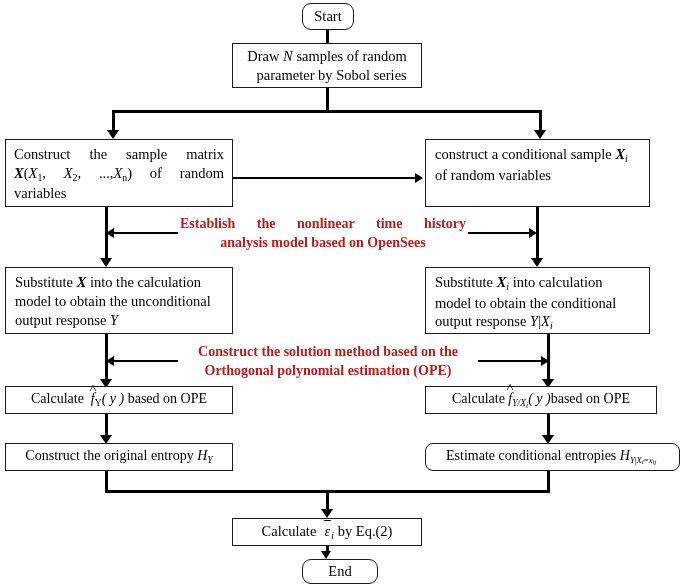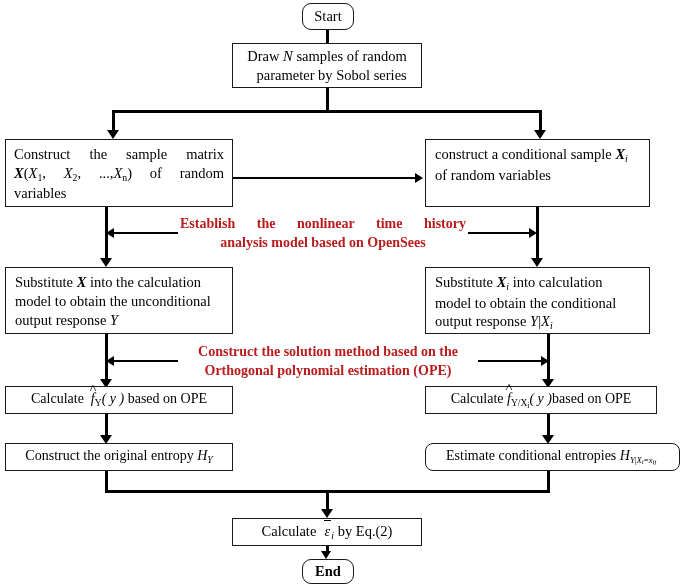--- a/index.html
+++ b/index.html
@@ -236,21 +236,21 @@
   </div>
 
   <div class="node" style="left:5px; top:386px; width:228px; height:28px; font-size:14px;">
     <span style="white-space:nowrap;">
       <span>Calculate</span>&nbsp;&nbsp;<span class="hat">f</span><sub class="up">Y</sub><span class="nb" style="font-style:italic;">( y )</span>&nbsp;<span>based on OPE</span>
     </span>
   </div>
 
   <div class="node" style="left:425px; top:386px; width:232px; height:28px; font-size:14px;">
     <span style="white-space:nowrap;">
-      <span>Calculate</span>&nbsp;<span class="hat">f</span><sub class="up" style=""><span>Y/X</span><span style="font-size:0.8em; vertical-align:-0.22em;">i</span></sub><span class="nb" style="font-style:italic;">( y )</span><span>based on OPE</span>
+      <span>Calculate</span>&nbsp;<span class="hat">f</span><sub class="up" style="font-style:italic;"><span>Y/X</span><span style="font-size:0.8em; vertical-align:-0.22em;">i</span></sub><span class="nb" style="font-style:italic;">( y )</span><span>based on OPE</span>
     </span>
   </div>
 
   <div class="vline" style="left:105px; top:414px; height:24px;"></div>
   <div class="arrow-down" style="left:100px; top:435px;"></div>
   <div class="vline" style="left:547px; top:414px; height:24px;"></div>
   <div class="arrow-down" style="left:542px; top:435px;"></div>
 
   <div class="node" style="left:5px; top:443px; width:228px; height:28px; font-size:14px;">
     <span style="white-space:nowrap;">
@@ -272,17 +272,17 @@
 
   <div class="node" style="left:232px; top:518px; width:190px; height:28px; font-size:14.5px;">
     <span style="white-space:nowrap;">
       <span>Calculate</span>&nbsp;&nbsp;<span class="bar">ε</span><sub>i</sub>&nbsp;<span>by Eq.(2)</span>
     </span>
   </div>
 
   <div class="vline" style="left:326px; top:546px; height:8px;"></div>
   <div class="arrow-down sm" style="left:321px; top:551px;"></div>
 
-  <div class="node terminal" style="left:302px; top:559px; width:52px; height:25px;font-weight:bold;">
+  <div class="node terminal" style="left:302px; top:559px; width:76px; height:25px;">
     <span>End</span>
   </div>
 
 </div>
 
 </body></html>

